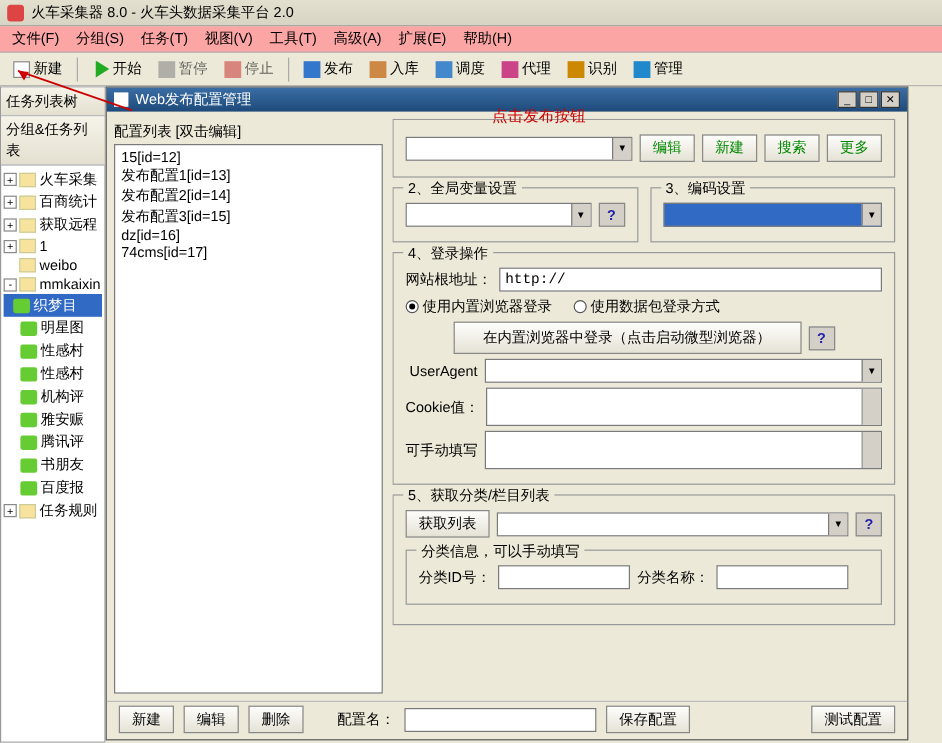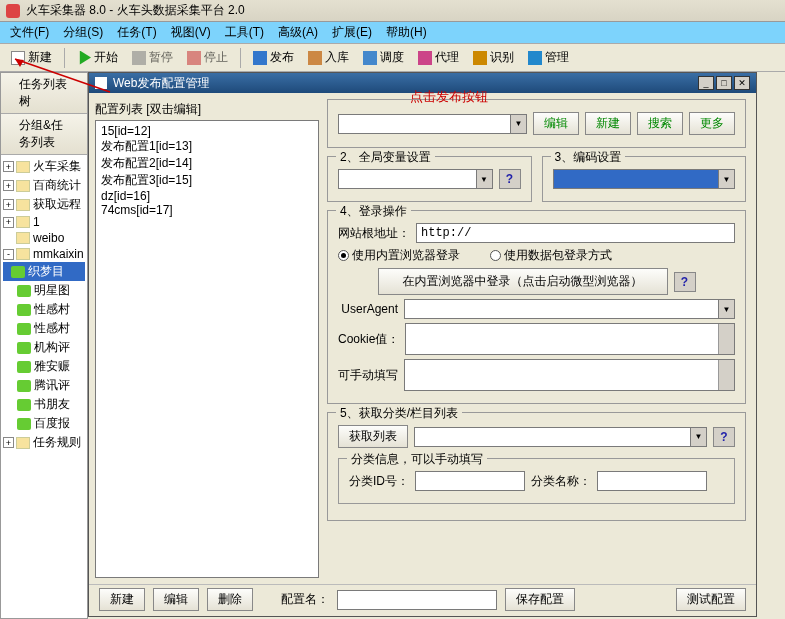--- a/index.html
+++ b/index.html
@@ -1,27 +1,27 @@
 <!DOCTYPE html>
 <html><head>
 <meta charset="utf-8">
 <style>
 *{box-sizing:border-box;margin:0;padding:0;font-family:"Microsoft YaHei","SimSun",sans-serif;font-size:12px;}
 body{background:#ece9d8;width:785px;height:619px;position:relative;overflow:hidden;}
 .titlebar{background:linear-gradient(#e4e0d0,#d8d4c4);height:22px;display:flex;align-items:center;padding:0 6px;border-bottom:1px solid #999;}
 .titlebar .icon{width:14px;height:14px;background:#d44;border-radius:3px;margin-right:6px;}
-.menubar{height:22px;display:flex;align-items:center;padding:0 4px;gap:2px;border-bottom:1px solid #aaa;background:#7dd3fc;}
+.menubar{height:22px;display:flex;align-items:center;padding:0 4px;gap:2px;border-bottom:1px solid #aaa;background:#fca5a5;}
 .menubar span{padding:2px 6px;cursor:default;}
 .toolbar{height:28px;display:flex;align-items:center;padding:0 6px;gap:4px;border-bottom:1px solid #aaa;background:#ece9d8;position:relative;}
 .tbtn{display:flex;align-items:center;gap:3px;padding:2px 5px;cursor:pointer;}
 .tbtn .ico{width:14px;height:14px;display:inline-block;}
 .sep{width:1px;height:20px;background:#aaa;margin:0 3px;}
 .mainarea{display:flex;height:calc(100% - 72px);}
 .leftpanel{width:88px;background:#fff;border:1px solid #999;display:flex;flex-direction:column;}
-.lhead{background:linear-gradient(#f5f3e9,#e4e0d0);padding:3px 18px;border-bottom:1px solid #aaa;}
+.lhead{background:linear-gradient(#f5f3e9,#e4e0d0);padding:3px 4px;border-bottom:1px solid #aaa;}
 .tree{flex:1;overflow:hidden;padding:2px;font-size:11px;}
 .tnode{display:flex;align-items:center;padding:1px 0;white-space:nowrap;}
 .tnode .exp{width:11px;height:11px;border:1px solid #888;display:inline-flex;align-items:center;justify-content:center;font-size:9px;margin-right:2px;background:#fff;}
 .tnode .fico{width:14px;height:12px;margin-right:3px;}
 .fold{background:#f7e39e;border:1px solid #cc9;}
 .leaf{background:#6c3;border-radius:2px;width:12px;height:10px;}
 .tnode.sel{background:#316ac5;color:#fff;}
 .rightpanel{flex:1;position:relative;background:#ece9d8;}
 .annot{position:absolute;top:16px;left:322px;color:#c00;font-size:13px;z-index:5;}
 .arrow-svg{position:absolute;top:-18px;left:-78px;z-index:4;pointer-events:none;}
@@ -258,21 +258,21 @@
                   </div>
                 </div>
             </div>
           </div>
           <div class="fieldset">
             <div class="legend">4、登录操作</div>
             <div class="row">
                 <span>网站根地址：</span>
                 <input class="txt" value="http://" style="">
               </div>
-            <div class="row" style="gap:30px">
+            <div class="row" style="gap:18px">
               <label class="radio">
                   <span class="r on"></span>
                   <span>使用内置浏览器登录</span>
                 </label>
               <label class="radio">
                   <span class="r"></span>
                   <span>使用数据包登录方式</span>
                 </label>
             </div>
             <div class="row" style="justify-content:center">

